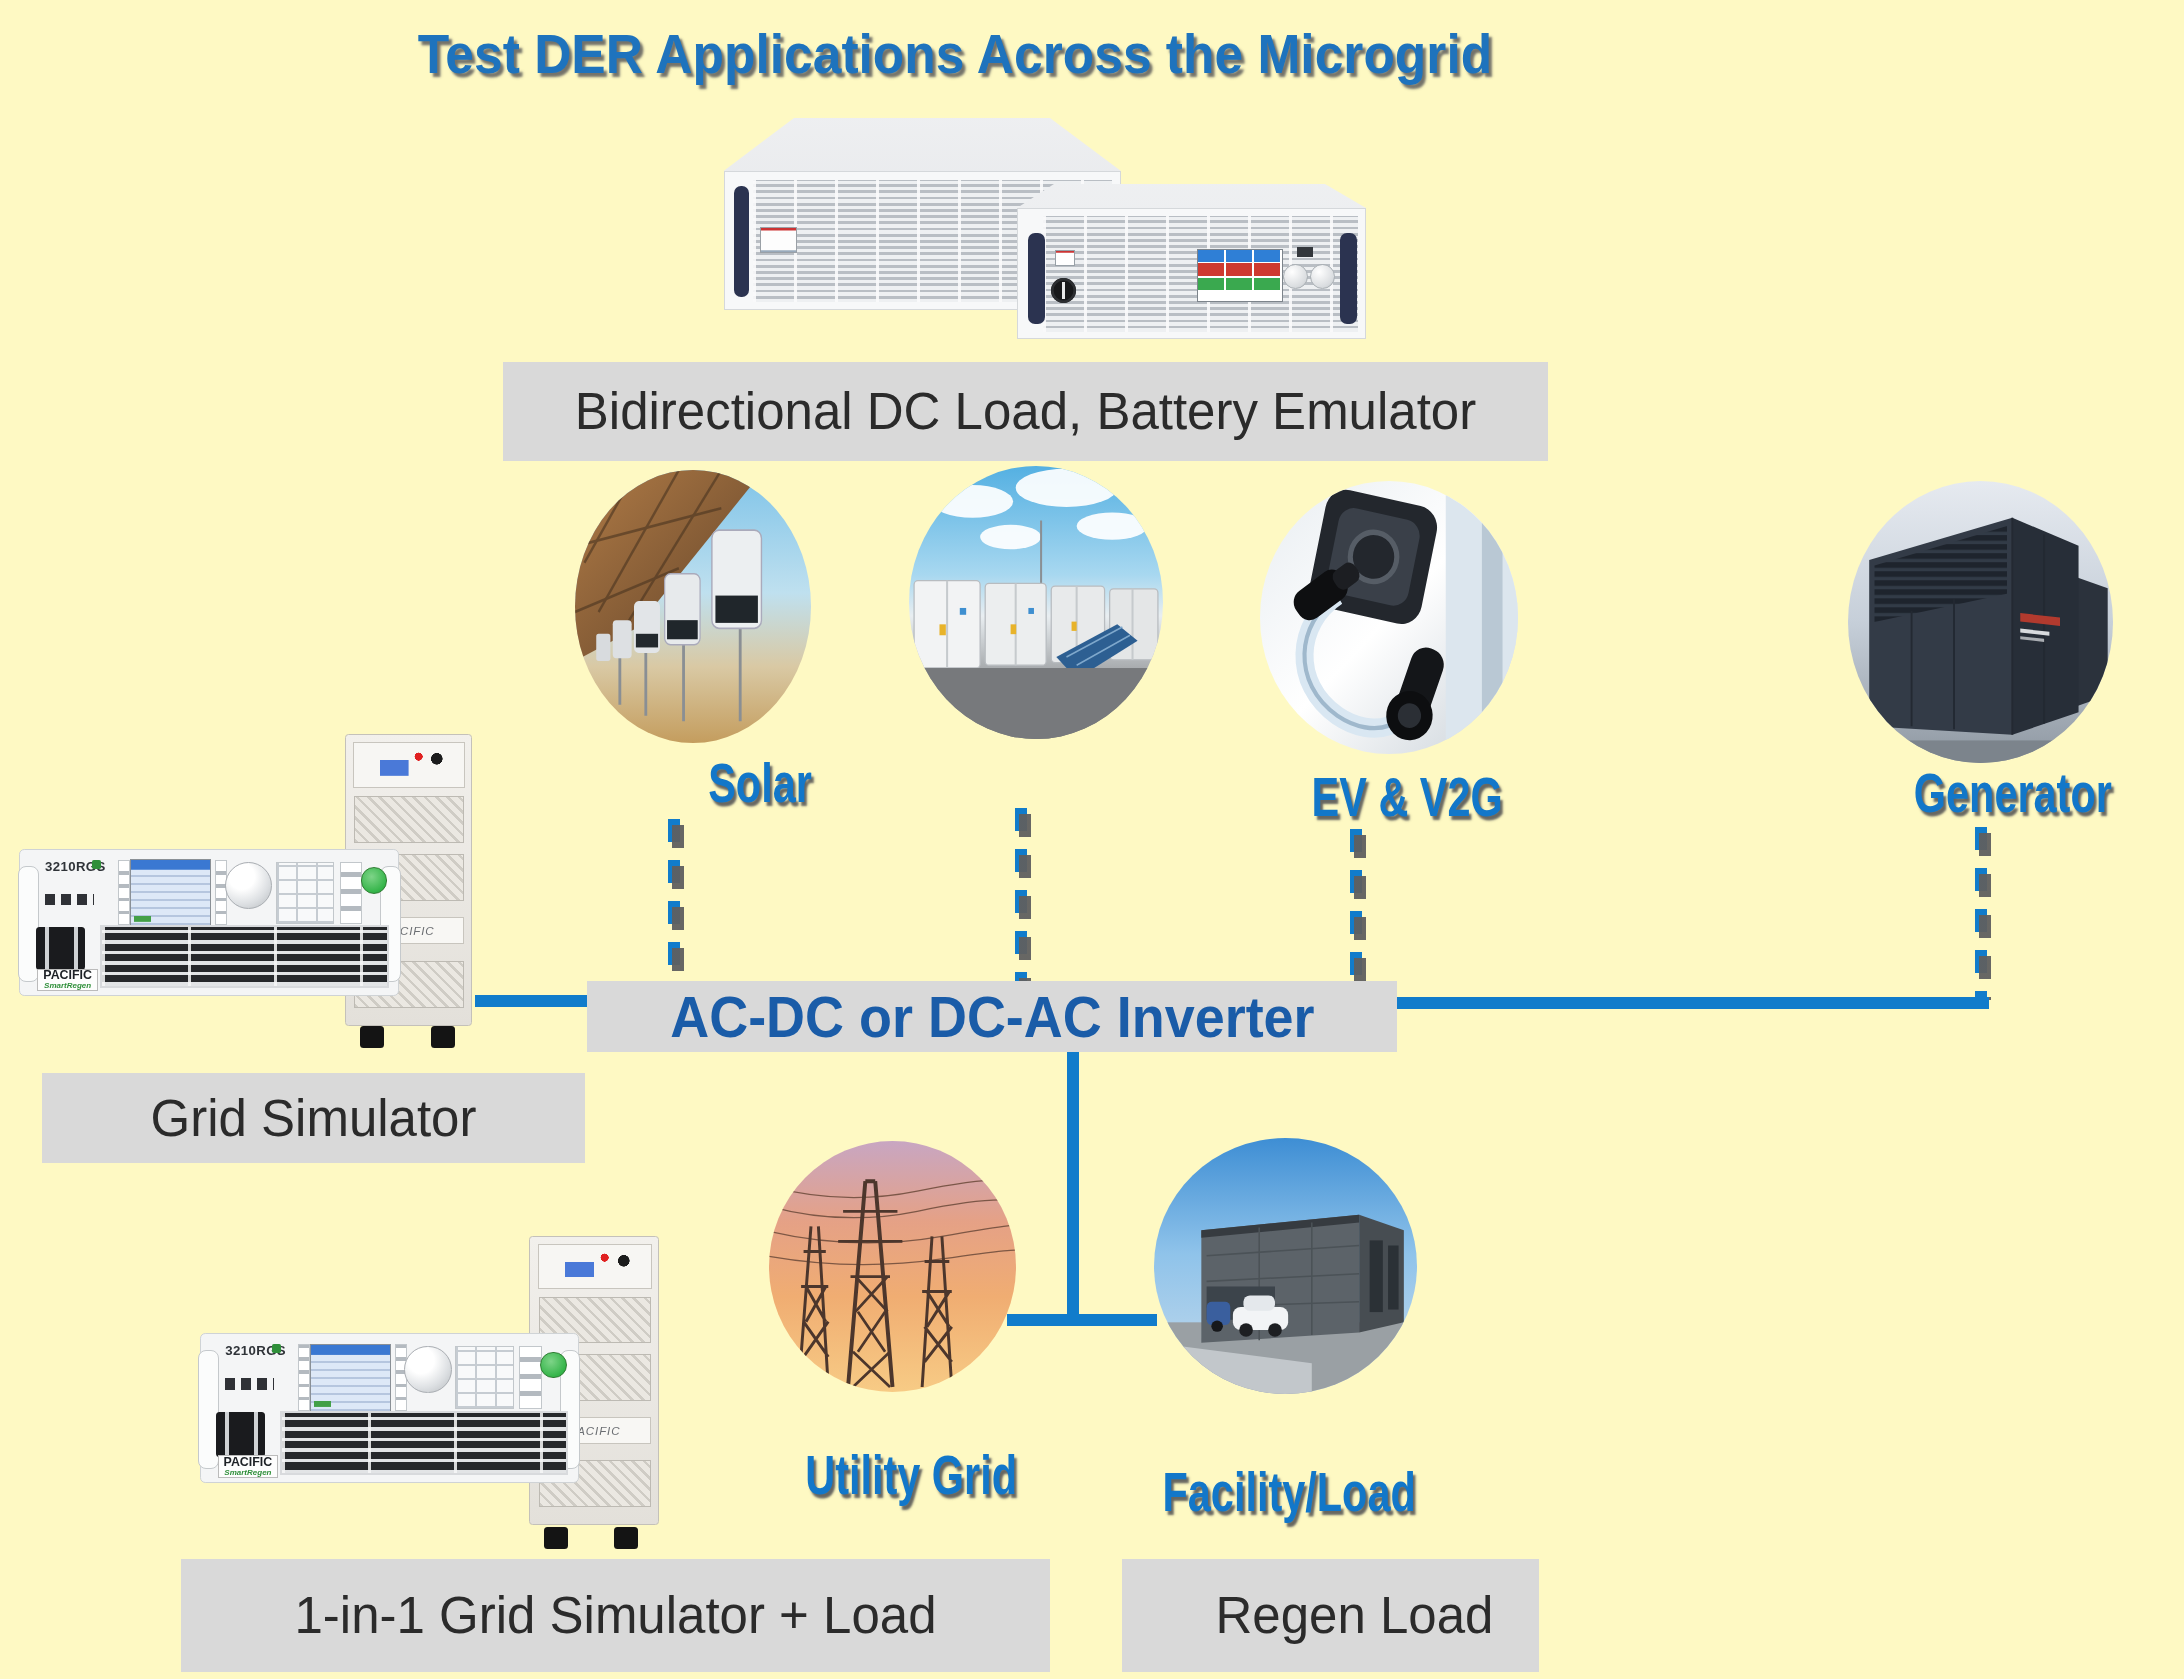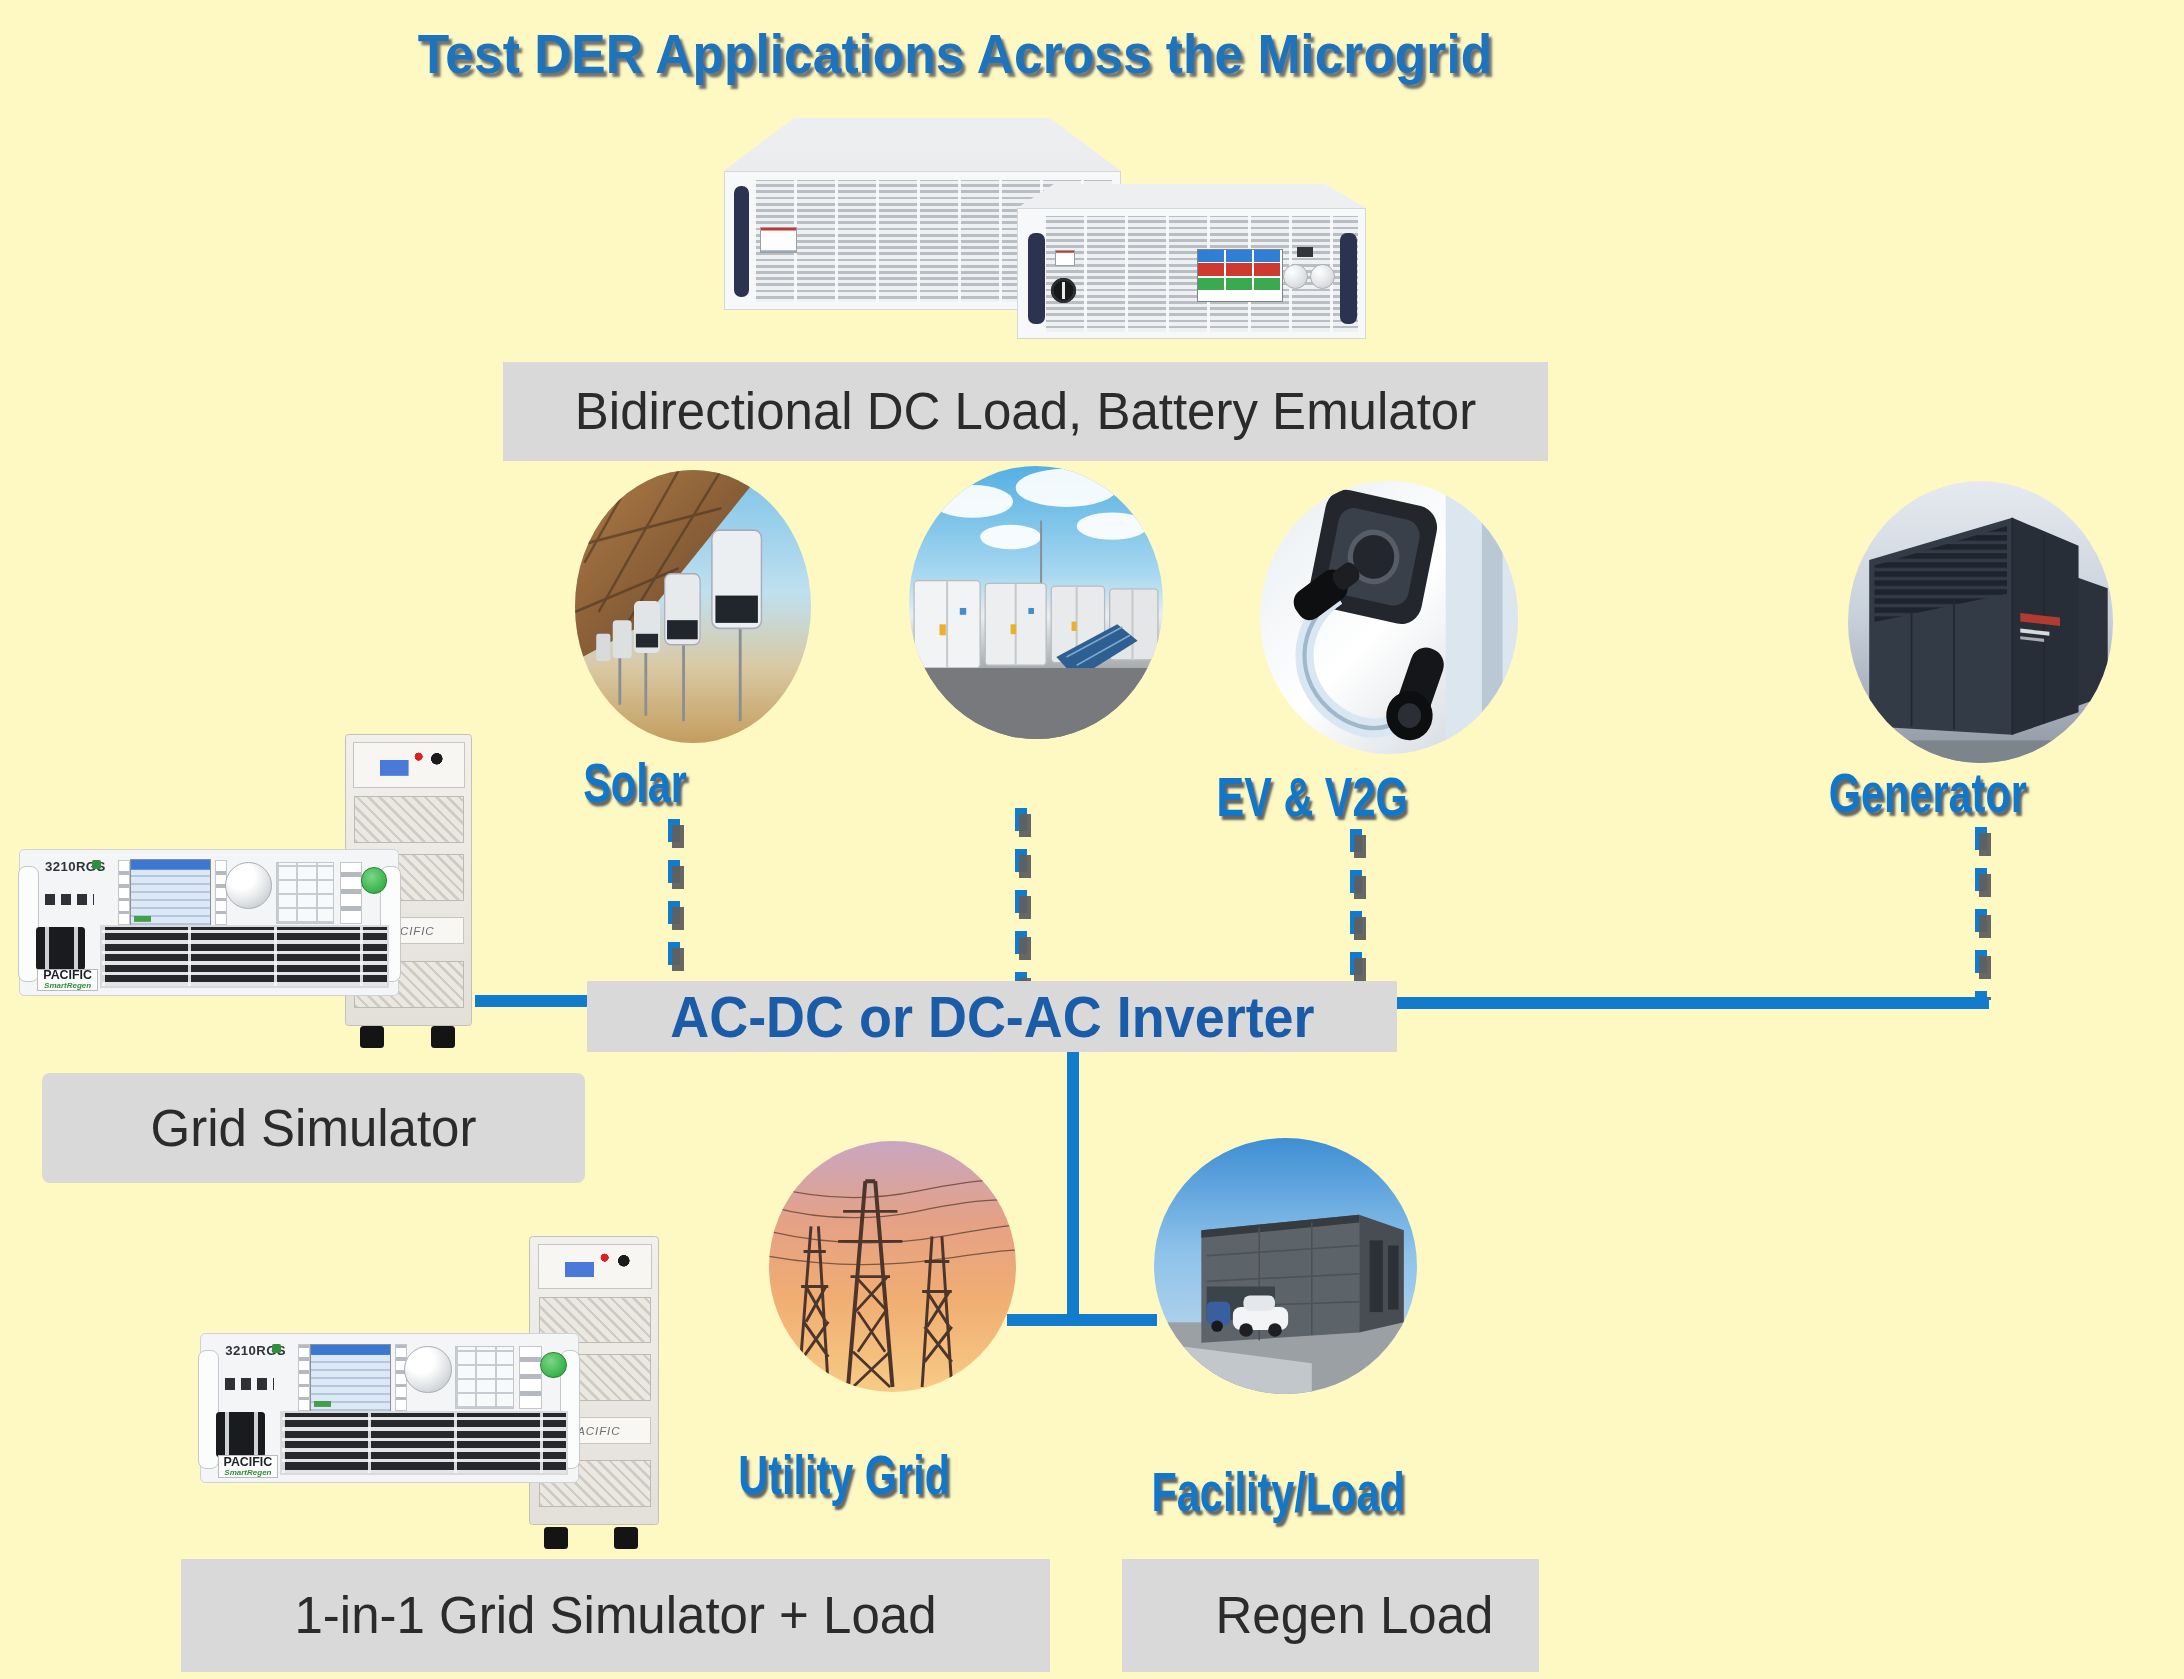--- a/index.html
+++ b/index.html
@@ -4,21 +4,21 @@
 <style>
   html,body{margin:0;padding:0;background:#000;}
   .stage{position:relative;width:2184px;height:1680px;background:#fef9c3;overflow:hidden;
          font-family:"Liberation Sans", sans-serif;}
   .abs{position:absolute;}
 
   
   .title{left:371px;top:21px;width:1147px;text-align:center;font-size:56px;font-weight:bold;
          color:#1e73bd;text-shadow:3.5px 3.5px 2.6px rgba(90,90,90,.85);white-space:nowrap;}
   .cond{display:inline-block;transform:scaleX(.92);transform-origin:50% 50%;white-space:nowrap;}
-  .nodelabel{font-size:56px;font-weight:bold;color:#1277c9;text-align:left;
+  .nodelabel{font-size:56px;font-weight:bold;color:#1277c9;text-align:right;
              text-shadow:3.5px 3.5px 2.6px rgba(85,85,85,.9);white-space:nowrap;}
   .nodelabel .cond{transform:scaleX(.74);}
   .gbox{background:#d9d9d9;display:flex;align-items:center;justify-content:center;
         color:#2b2b2b;font-size:51px;white-space:nowrap;}
   .invbar{font-size:58px;font-weight:bold;color:#1a5ca8;}
   .invbar .cond{transform:scaleX(.93);}
 
   
   .line{background:#117ccb;}
   .dash{width:17.6px;background-repeat:no-repeat;
@@ -333,21 +333,21 @@
       <div class="abs greenbtn"></div>
       <div class="abs breaker"></div>
       <div class="abs plogo">
         <span class="b1">PACIFIC</span>
         <span class="b2">SmartRegen</span>
       </div>
       <div class="abs uvent"></div>
     </div>
   </div>
 
-  <div class="abs gbox" style="left:42px;top:1073px;width:543px;height:110px;border-radius:8px;">
+  <div class="abs gbox" style="left:42px;top:1073px;width:543px;height:90px;">
     <span>Grid Simulator</span>
   </div>
 
   <div class="abs photo" style="left:769px;top:1141px;width:247px;height:251px;">
     <svg viewBox="0 0 100 100" preserveAspectRatio="none">
       <defs>
         <linearGradient id="sun" x1="0" y1="0" x2="0" y2="1">
           <stop offset="0" stop-color="#c8a6c2"></stop>
             <stop offset=".32" stop-color="#e5a186"></stop>
           <stop offset=".62" stop-color="#f0ad72"></stop>

